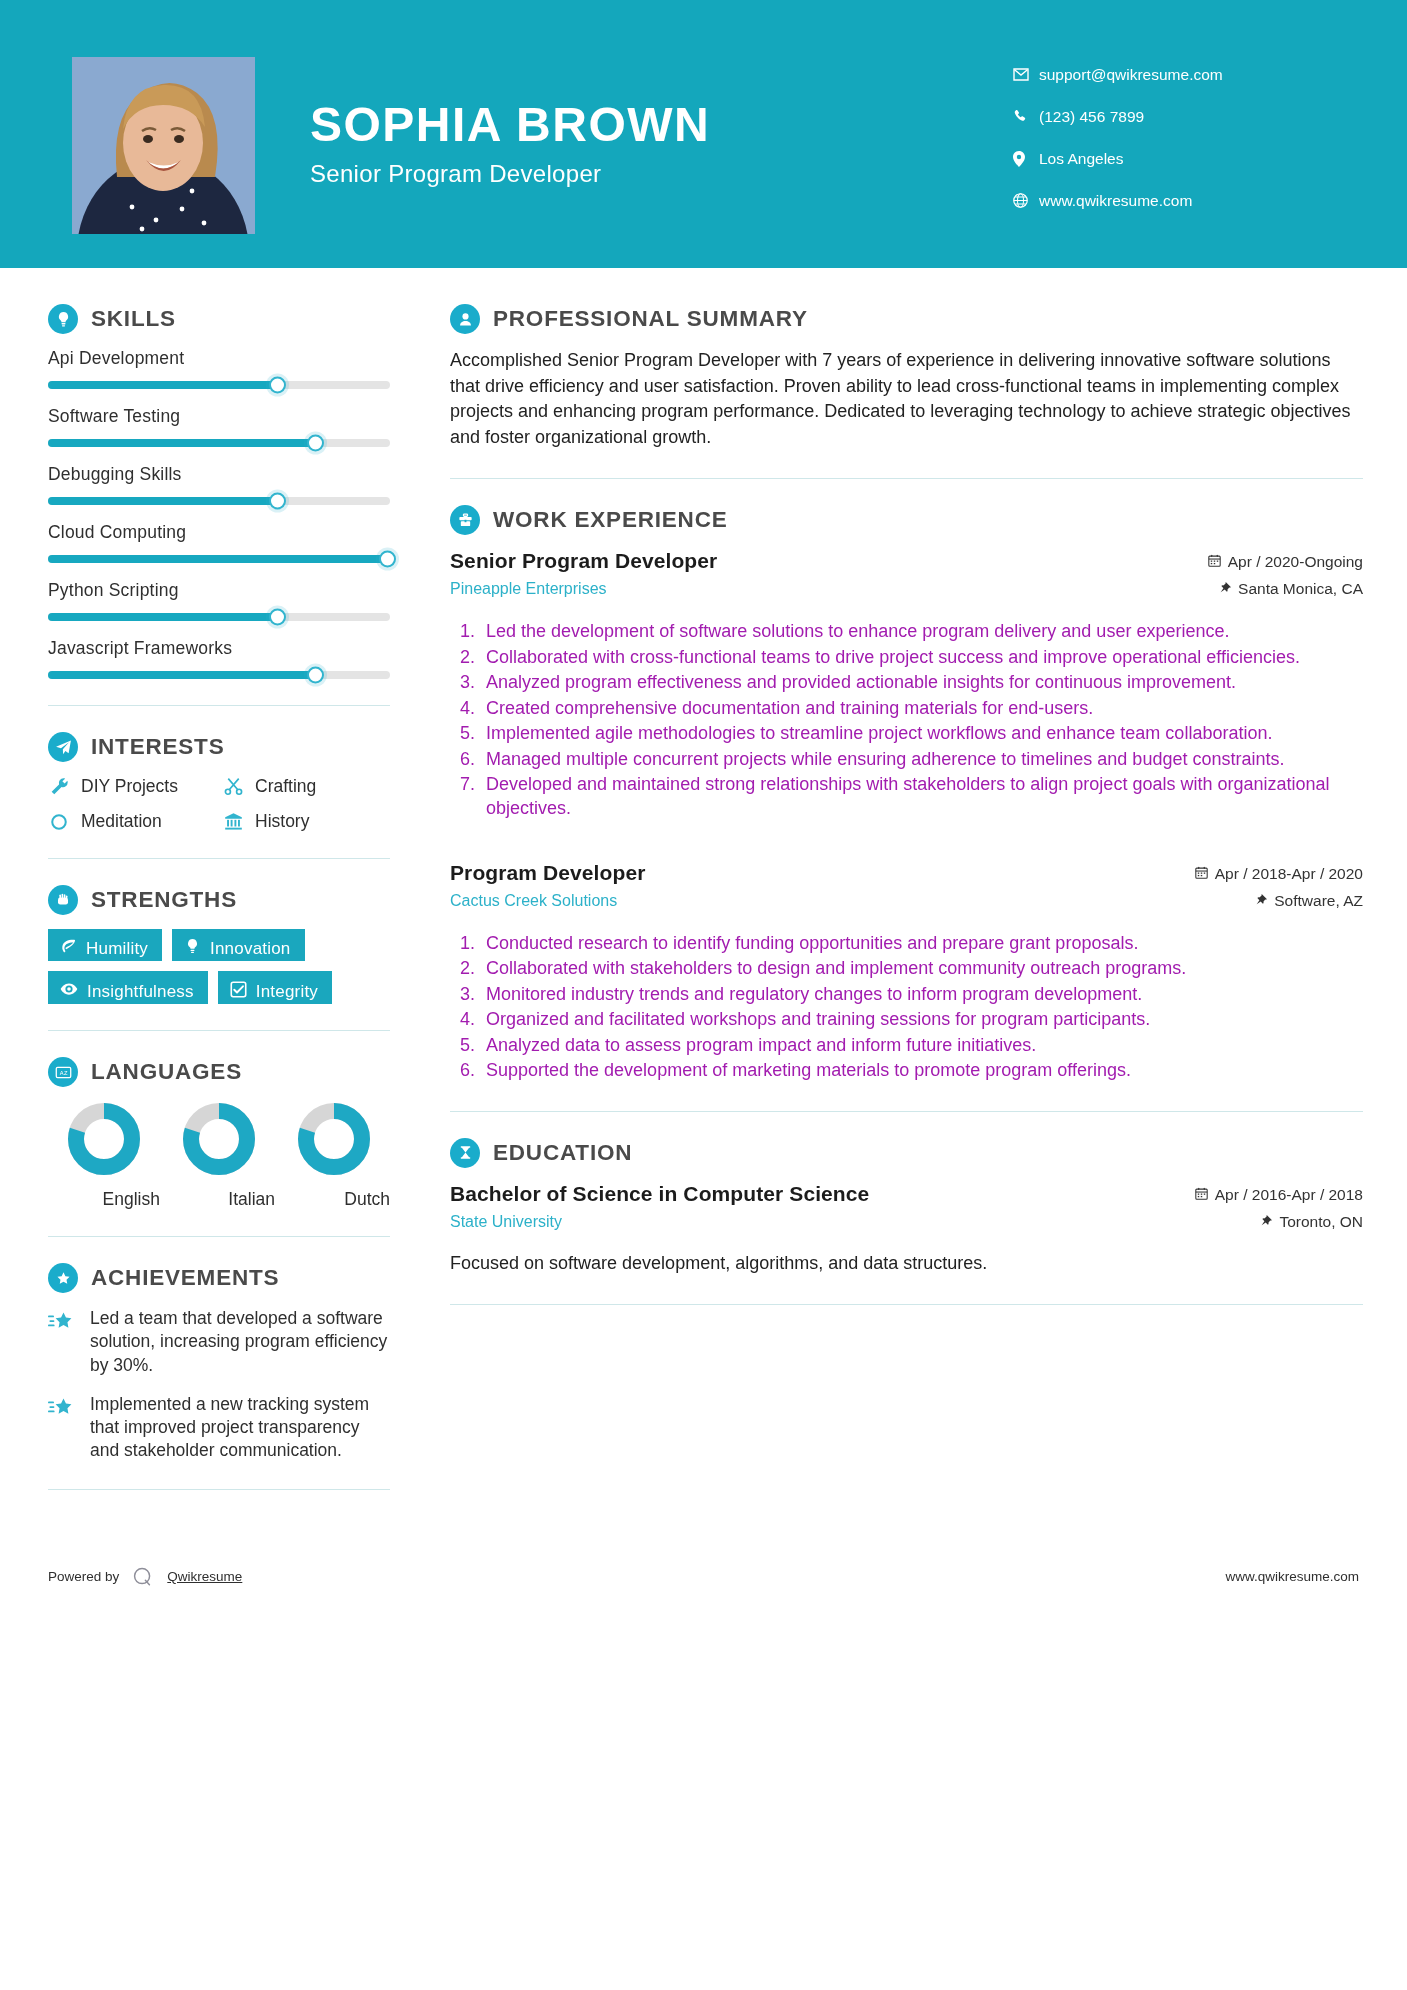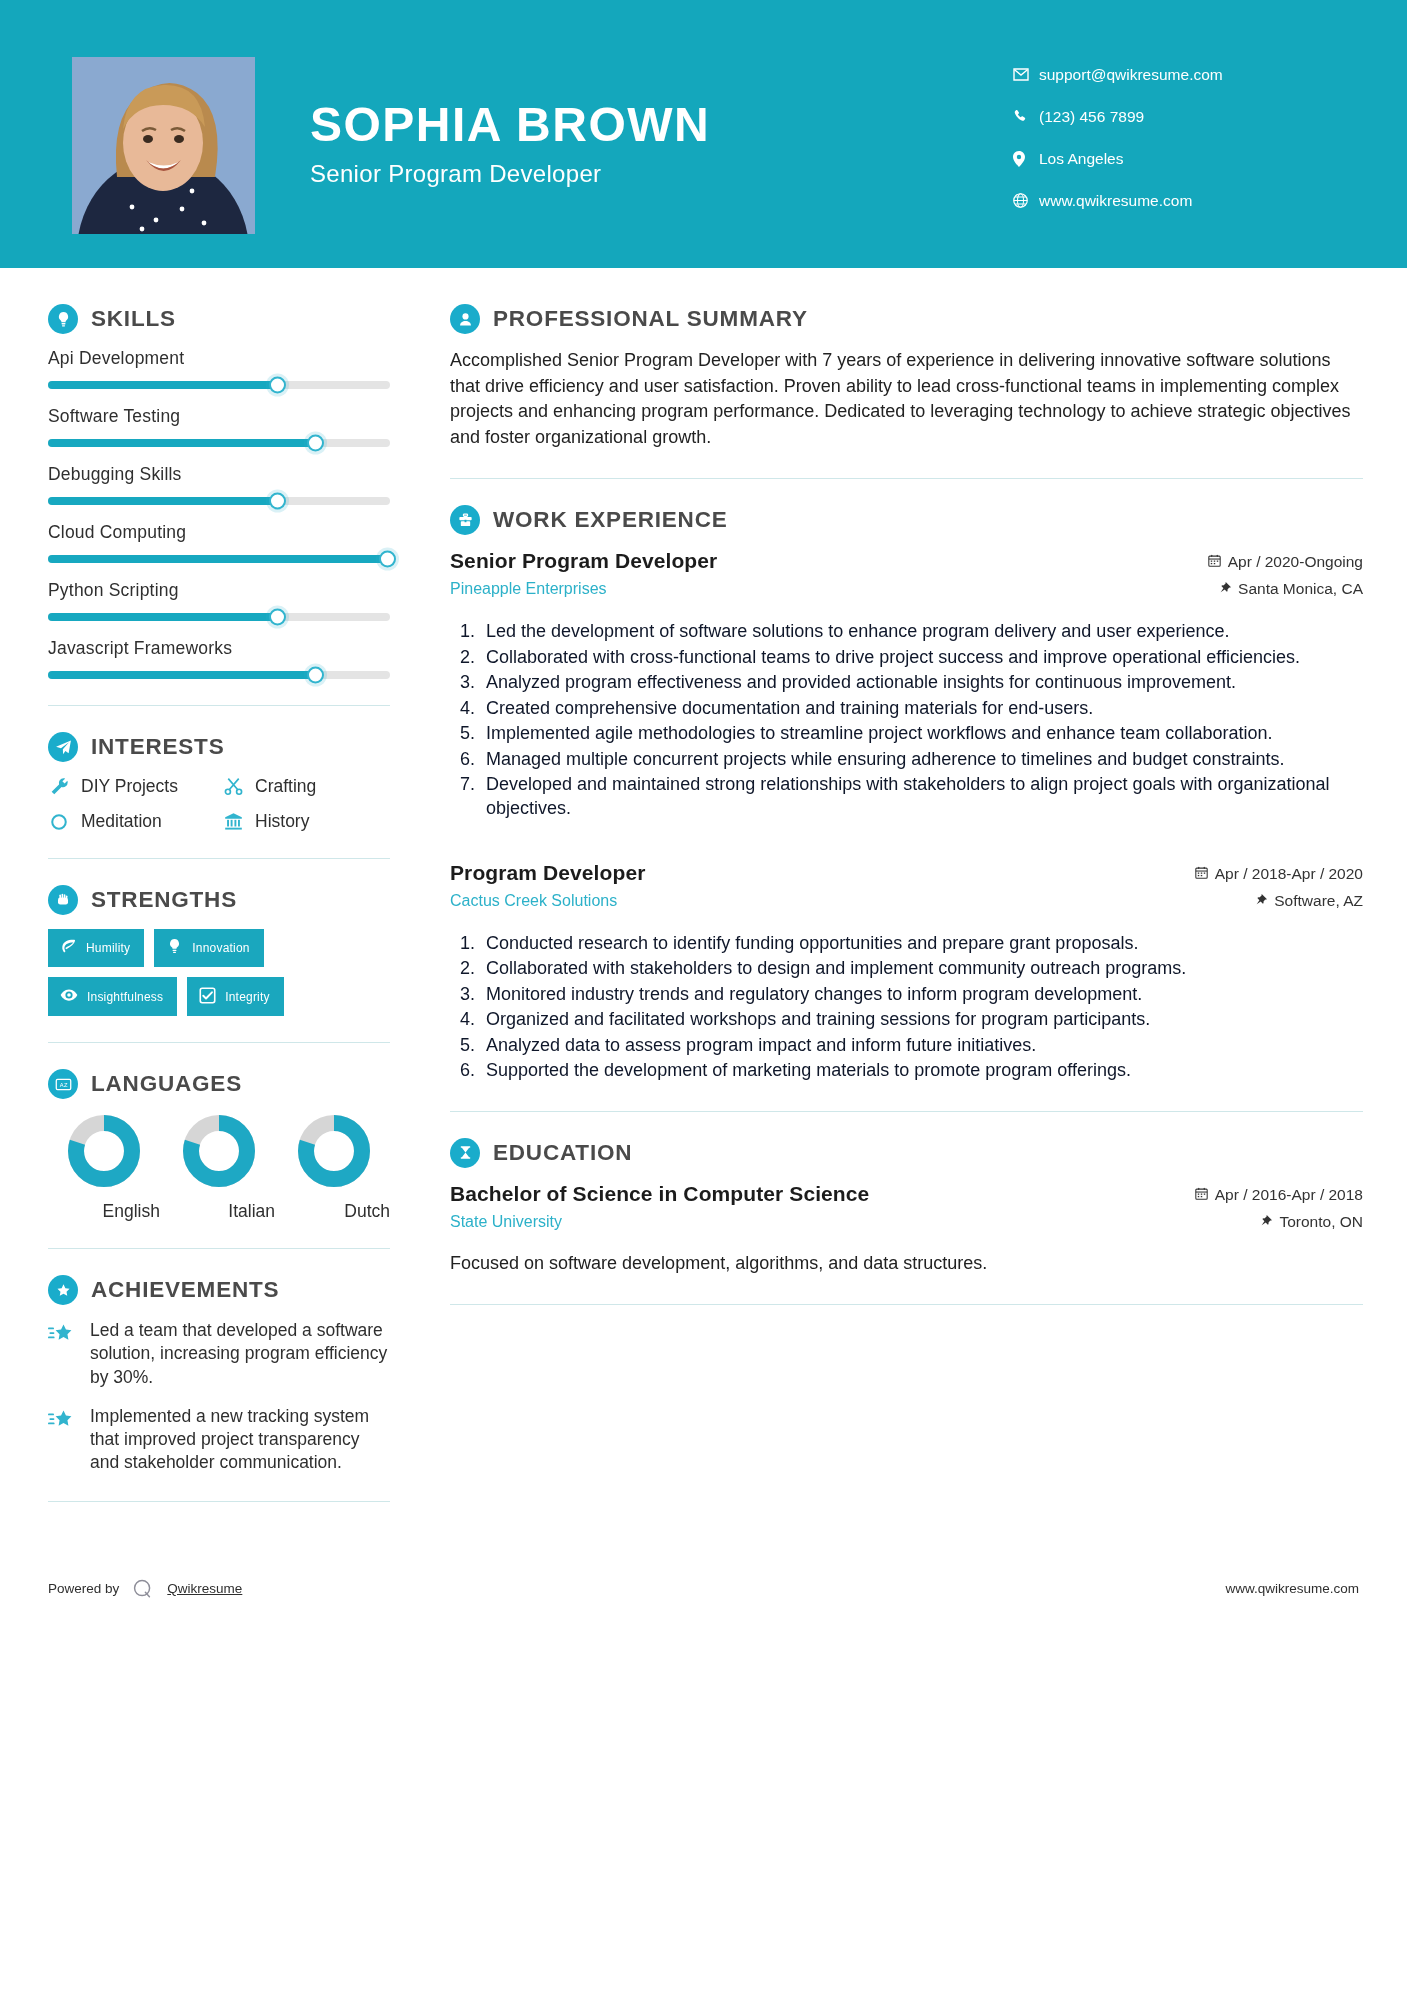--- a/index.html
+++ b/index.html
@@ -177,22 +177,22 @@
   
   .strength-grid {
     display: flex;
     flex-wrap: wrap;
     gap: 10px 10px;
     margin-top: 4px;
   }
   .strength-chip {
     background: #1AA7BE;
     color: #ffffff;
-    font-size: 12px;
-    padding: 9px 14px 9px 12px;
+    font-size: 17px;
+    padding: 9px 14px 1px 12px;
     display: flex;
     align-items: center;
     gap: 9px;
     letter-spacing: 0.2px;
   }
   .strength-chip svg { fill: #ffffff; }
 
   
   .lang-grid {
     display: flex;
@@ -262,21 +262,21 @@
     white-space: nowrap;
   }
   .meta-row svg { fill: #333333; }
   .bullets {
     margin: 12px 0 0 0;
     padding-left: 30px;
   }
   .bullets li {
     font-size: 18px;
     line-height: 1.36;
-    color: #0f172a;
+    color: #a21caf;
     margin-bottom: 1px;
     padding-left: 6px;
   }
   .job-gap { height: 30px; }
 
   
   .edu-desc {
     font-size: 18px;
     color: #222222;
     margin-top: 11px;

